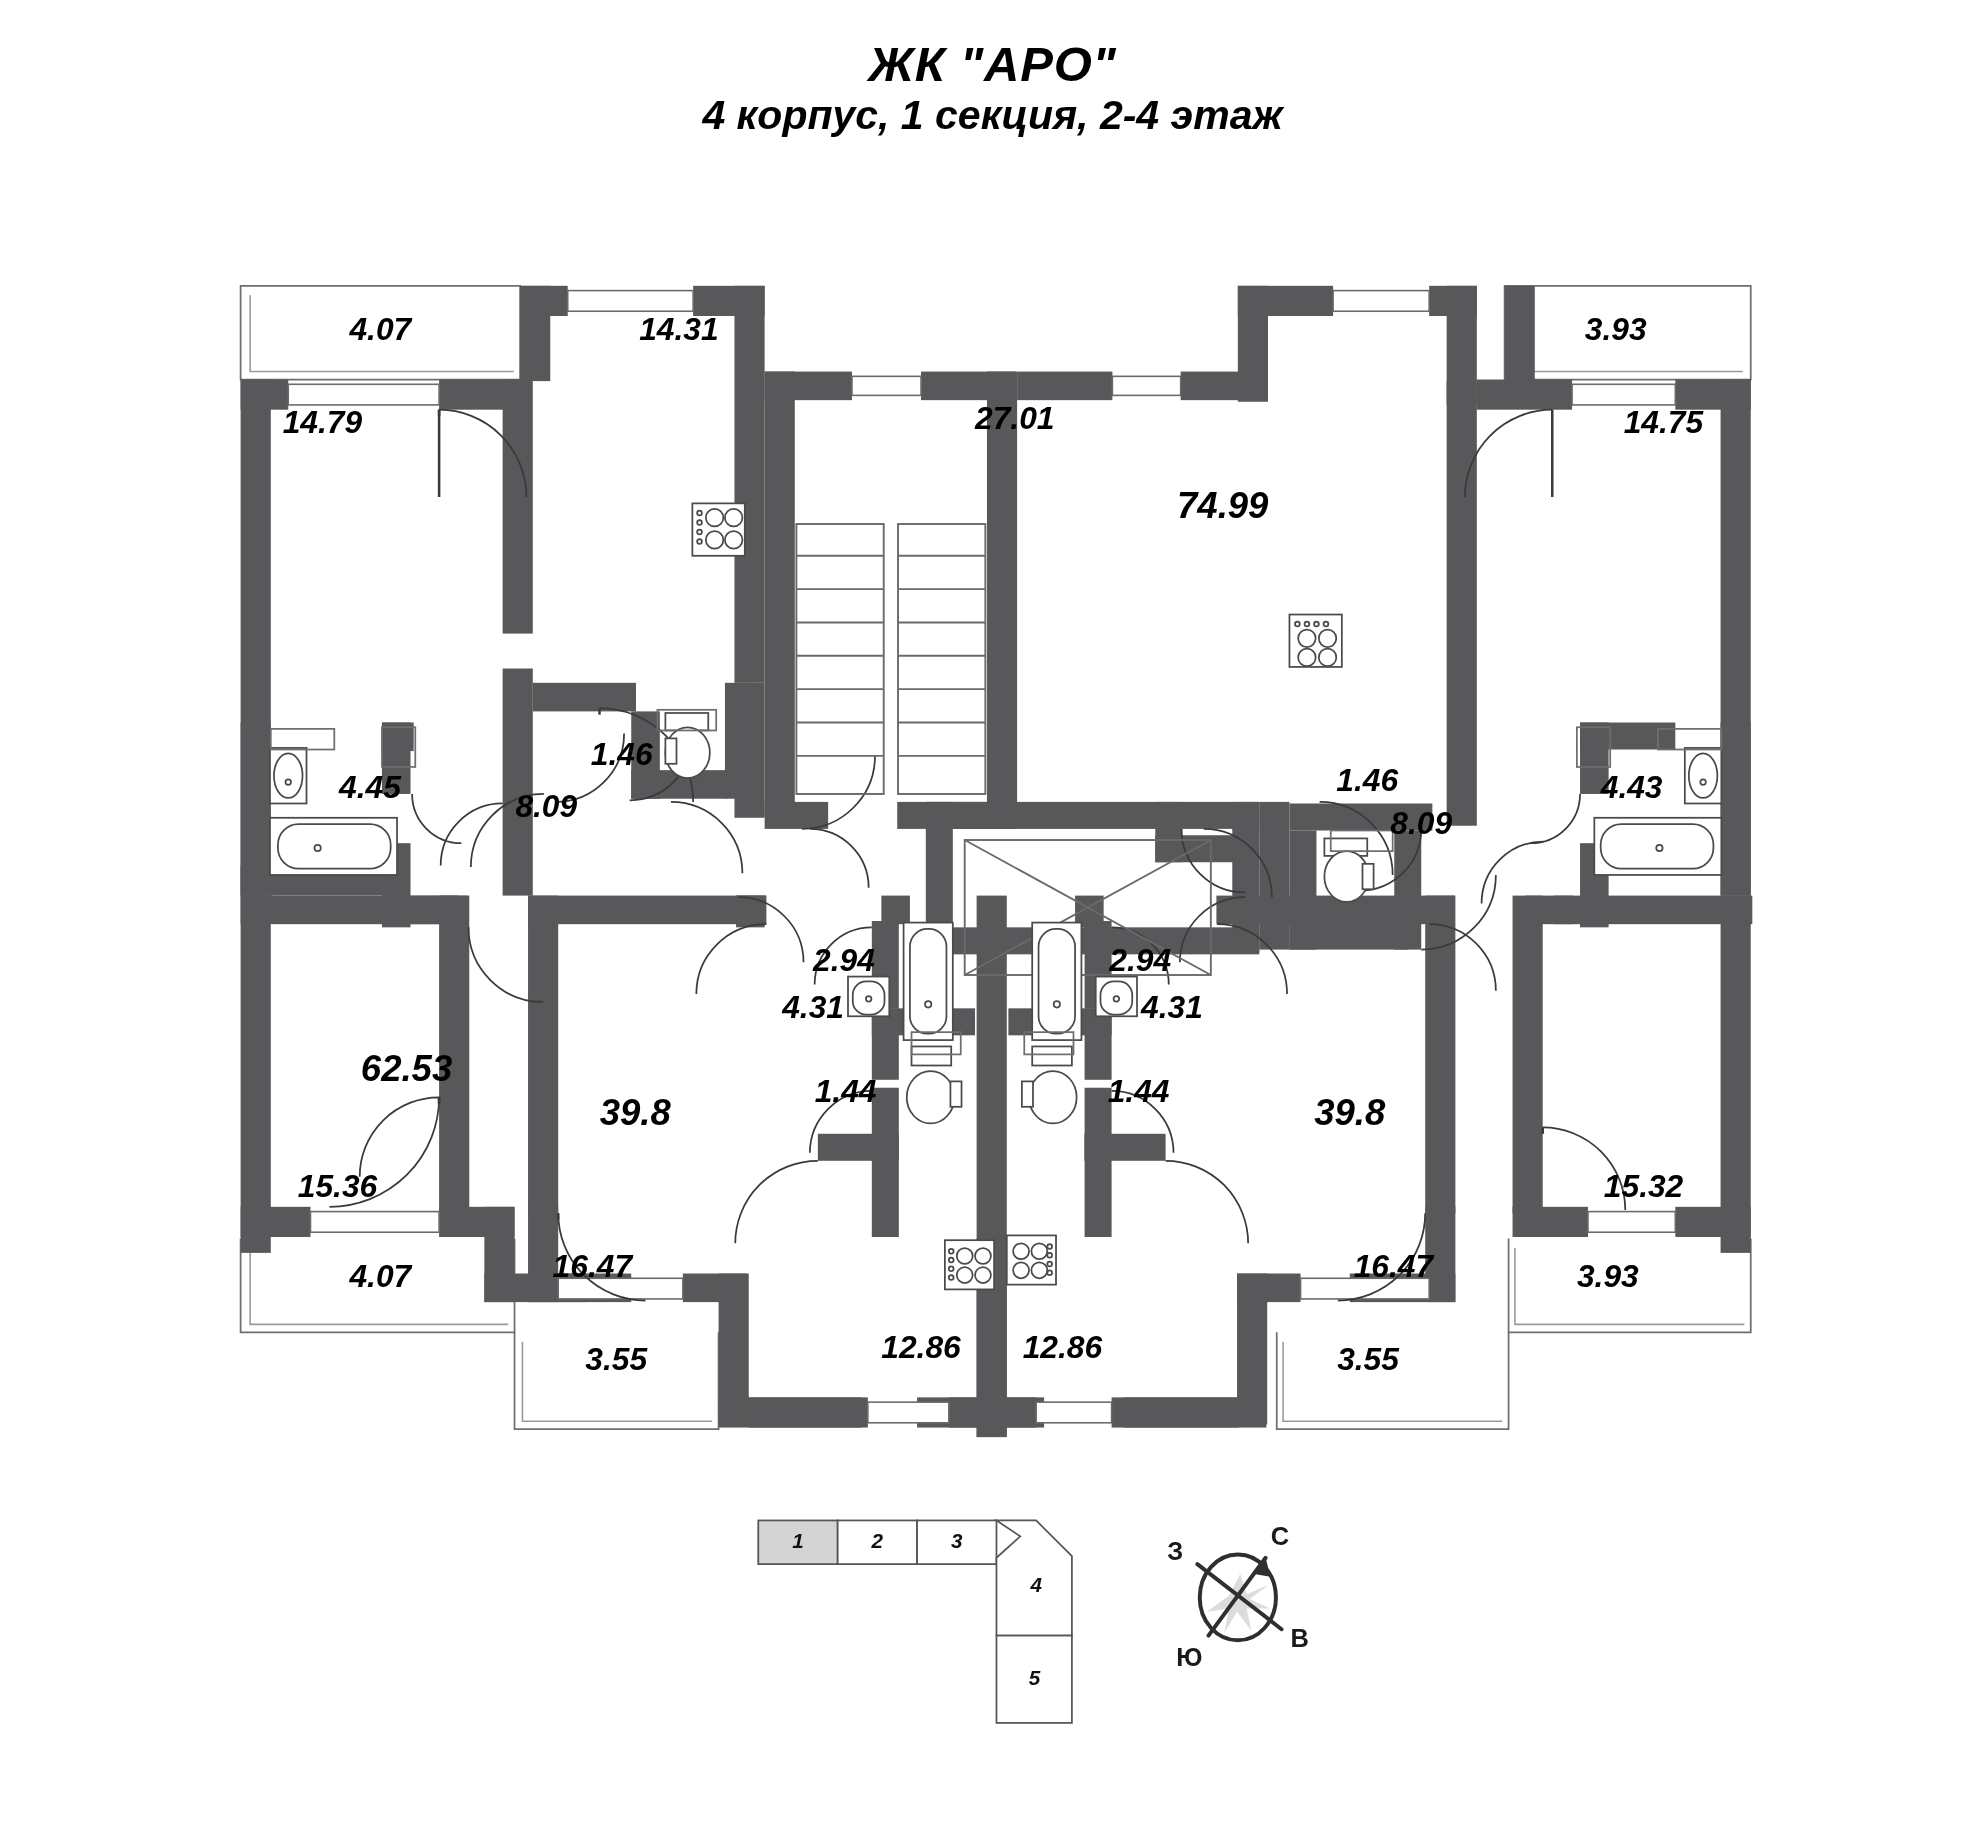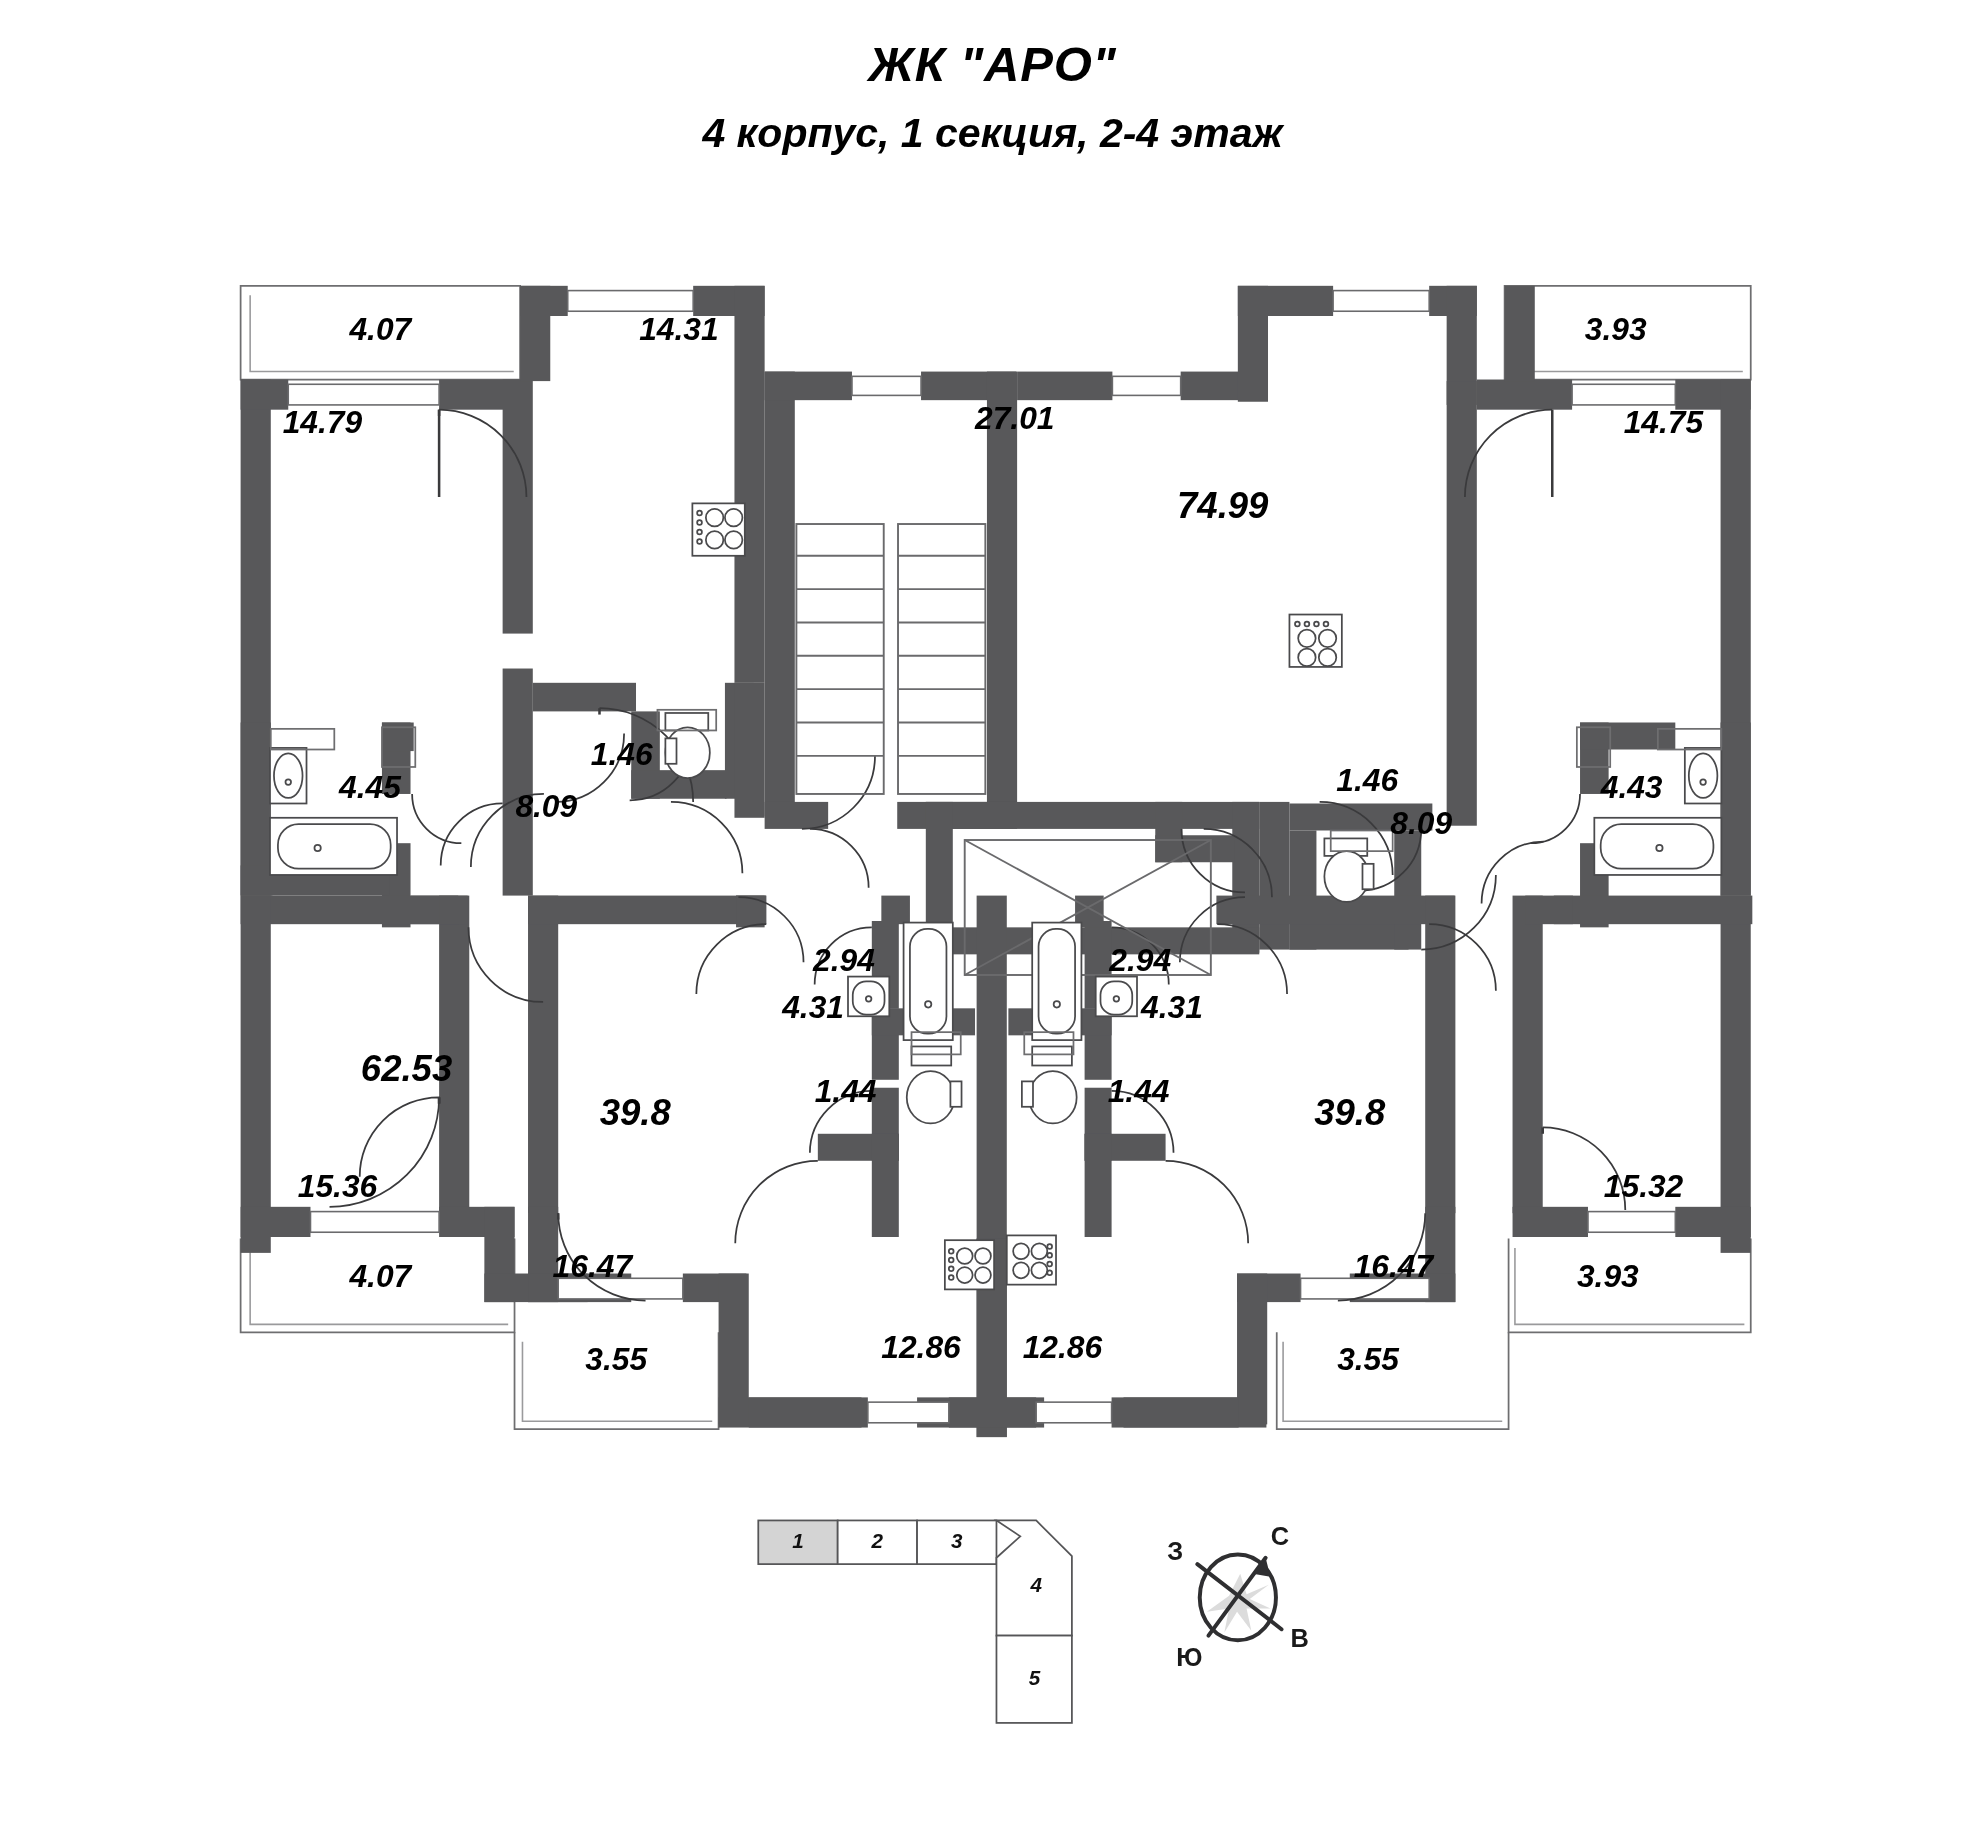--- a/index.html
+++ b/index.html
@@ -34,21 +34,21 @@
     color: #000;
     letter-spacing: 0.8px;
     line-height: 1.0;
   }
   .title-sub {
     font-family: "Liberation Sans", sans-serif;
     font-style: italic;
     font-weight: bold;
     font-size: 41px;
     color: #000;
-    margin-top: 24px;
+    margin-top: 6px;
     line-height: 1.0;
   }
   svg { display: block; }
   .wall { fill: #58585a; stroke: none; }
   .thinline { fill: none; stroke: #6e6e70; stroke-width: 2.2; }
   .thinline-light { fill: none; stroke: #9a9a9c; stroke-width: 2; }
   .fixture { fill: #ffffff; stroke: #4a4a4c; stroke-width: 2.2; }
   .fixture-no-fill { fill: none; stroke: #4a4a4c; stroke-width: 2.2; }
   .swing { fill: none; stroke: #3a3a3c; stroke-width: 2.2; }
   .doorleaf { fill: none; stroke: #3a3a3c; stroke-width: 3.2; }

